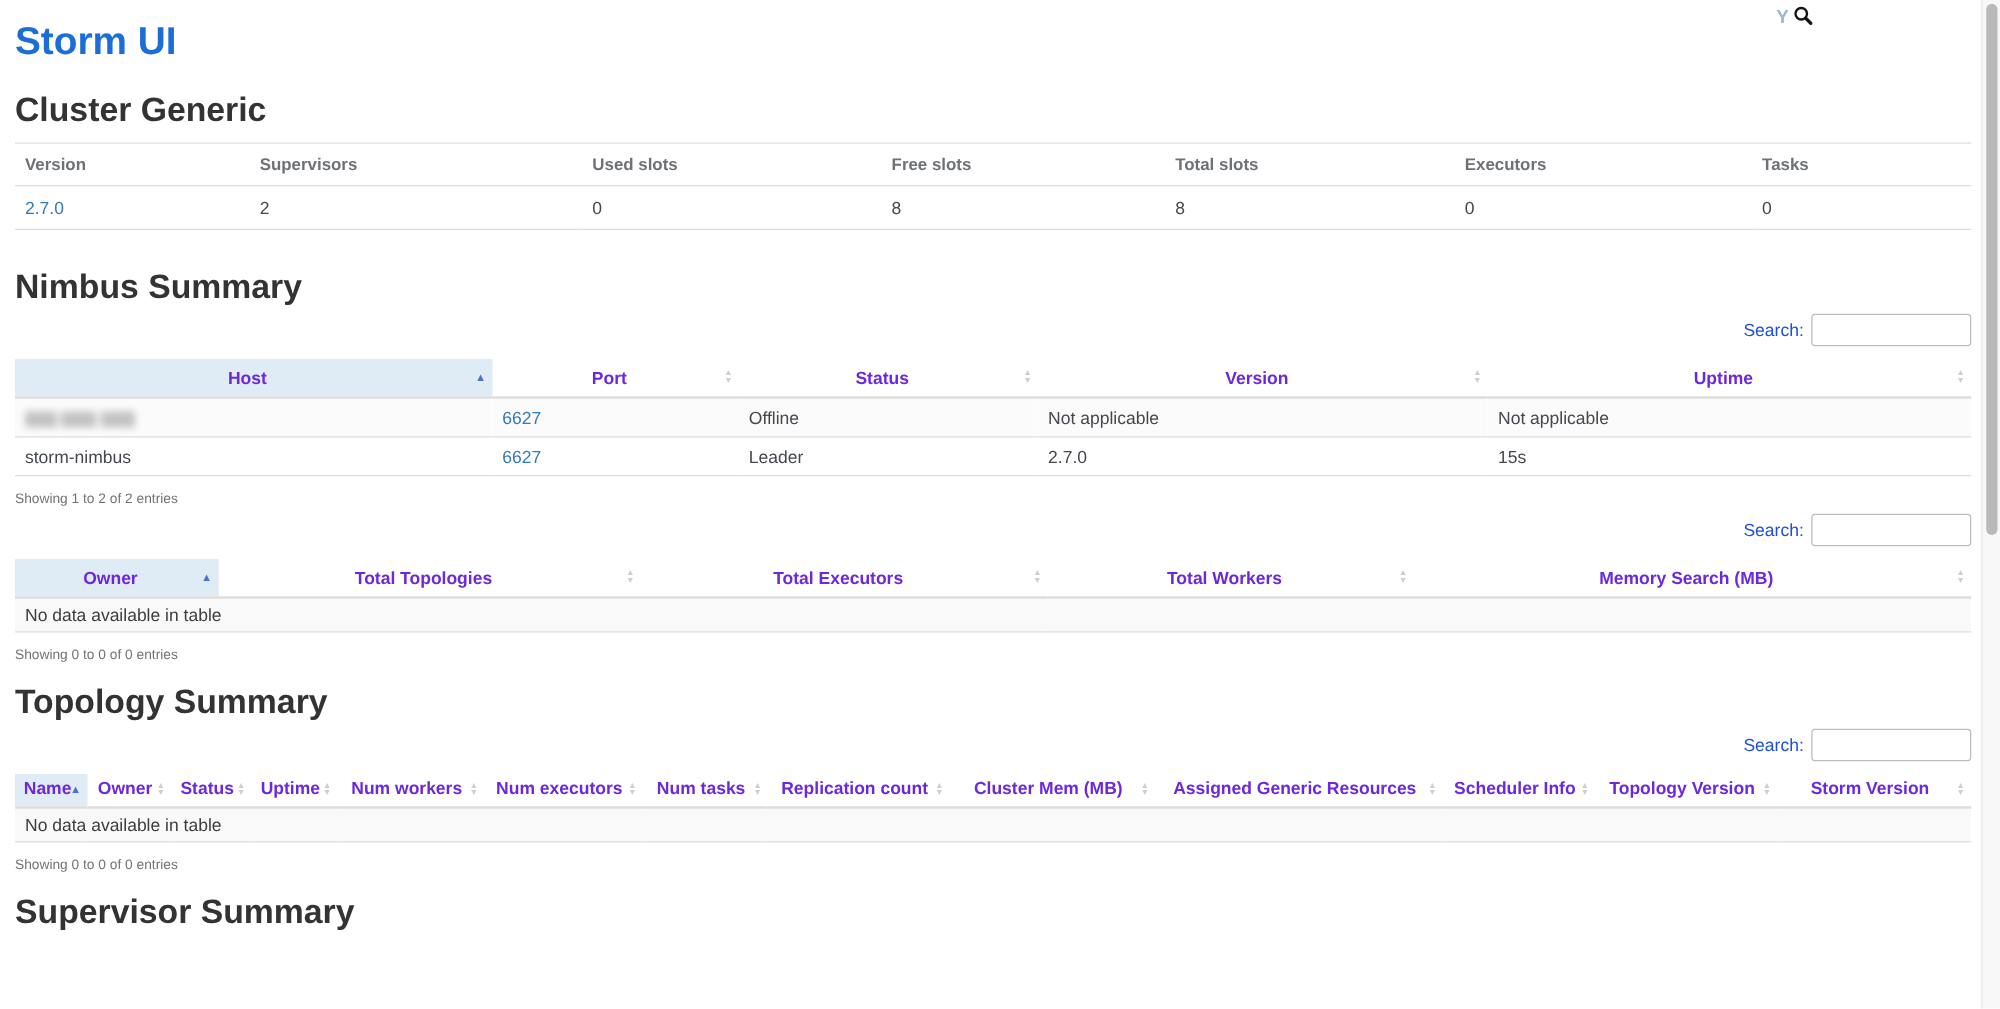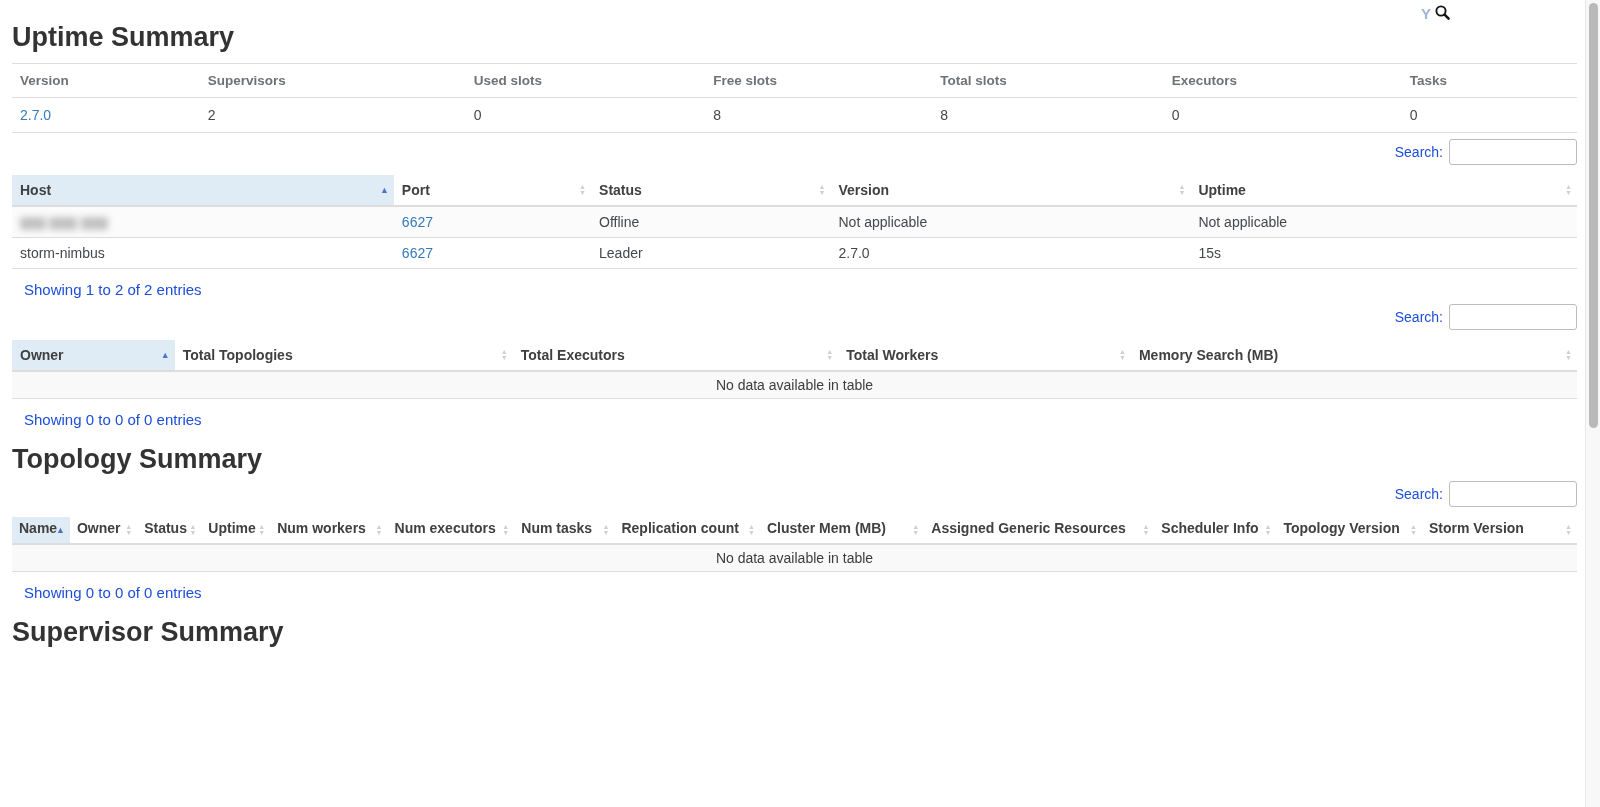--- a/index.html
+++ b/index.html
@@ -35,28 +35,28 @@
   .t-cluster { margin-top:10px; border-top:1px solid #ddd; }
   .t-cluster th { text-align:left; font-weight:bold; color:#6e7277; font-size:13.5px;
                   padding:9px 8px; border-bottom:1px solid #ddd; white-space:nowrap; }
   .t-cluster td { padding:9px 8px; border-bottom:1px solid #ddd; color:#44474d; }
   .t-cluster th:nth-child(1){width:12%} .t-cluster th:nth-child(2){width:17%}
   .t-cluster th:nth-child(3){width:15.3%} .t-cluster th:nth-child(4){width:14.5%}
   .t-cluster th:nth-child(5){width:14.8%} .t-cluster th:nth-child(6){width:15.2%}
   .t-cluster th:nth-child(7){width:11.2%}
 
   
-  .data-table th { position:relative; text-align:left; font-weight:bold; color:#404040;
+  .data-table th { position:relative; text-align:center; font-weight:bold; color:#6d28d9;
                    padding:7px 18px 7px 8px; border-bottom:2px solid #ddd; white-space:nowrap;
                    overflow:hidden; cursor:pointer; }
   .data-table th.sorted { background:#e0ecf5; }
   .data-table td { padding:7px 8px; border-bottom:1px solid #ddd; color:#44474d;
                    white-space:nowrap; overflow:hidden; }
   .data-table tr.striped td { background:#fbfbfb; }
-  .data-table td.empty { background:#f9f9f9; text-align:center; padding:5px 8px; color:#3d3d3d; }
+  .data-table td.empty { background:#f9f9f9; text-align:left; padding:5px 8px; color:#3d3d3d; }
 
   .sort-icon { position:absolute; right:5px; top:50%; transform:translateY(-50%);
                display:flex; flex-direction:column; align-items:center; }
   .sort-both::before { content:"▲"; font-size:7px; line-height:6px; color:#cfcfcf; }
   .sort-both::after  { content:"▼"; font-size:7px; line-height:6px; color:#cfcfcf; }
   .sort-asc::before  { content:"▲"; font-size:9px; line-height:9px; color:#4a74c9; }
 
   .t-nimbus th:nth-child(1){width:24.4%} .t-nimbus th:nth-child(2){width:12.6%}
   .t-nimbus th:nth-child(3){width:15.3%} .t-nimbus th:nth-child(4){width:23%}
   .t-nimbus th:nth-child(5){width:24.7%}
@@ -67,21 +67,21 @@
 
   .t-topology th { padding:3px 14px 7px 7px; }
   .t-topology th:nth-child(1){width:3.7%}  .t-topology th:nth-child(2){width:4.3%}
   .t-topology th:nth-child(3){width:4.1%}  .t-topology th:nth-child(4){width:4.4%}
   .t-topology th:nth-child(5){width:7.5%}  .t-topology th:nth-child(6){width:8.1%}
   .t-topology th:nth-child(7){width:6.4%}  .t-topology th:nth-child(8){width:9.3%}
   .t-topology th:nth-child(9){width:10.5%} .t-topology th:nth-child(10){width:14.7%}
   .t-topology th:nth-child(11){width:7.8%} .t-topology th:nth-child(12){width:9.3%}
   .t-topology th:nth-child(13){width:9.9%}
 
-  .dt-info { font-size:15px; color:#1d4ed8; margin-top:12px;margin-left:12px; }
+  .dt-info { font-size:11px; color:#737373; margin-top:12px; }
 
   .redacted-host { display:inline-block; width:88px; height:13px; border-radius:2px;
     vertical-align:middle; filter:blur(3px);
     background:linear-gradient(90deg,#c3c3c3 0 28%, #e9e9e9 28% 34%, #c3c3c3 34% 64%, #e9e9e9 64% 70%, #c3c3c3 70% 100%); }
 
   
   .scrollbar-track { position:absolute; top:0; right:0; width:15px; height:807px;
                      background:#f8f8f8; border-left:1px solid #e8e8e8; }
   .scrollbar-thumb { position:absolute; top:3px; left:3px; width:9px; height:425px;
                      border-radius:5px; background:#b9b9b9; }
@@ -94,22 +94,23 @@
   <span class="magnifier">
     <svg width="17" height="17" viewBox="0 0 17 17">
       <circle cx="7" cy="7" r="4.6" fill="none" stroke="#151515" stroke-width="1.9"></circle>
       <line x1="10.6" y1="10.6" x2="14.6" y2="14.6" stroke="#151515" stroke-width="2.6" stroke-linecap="round"></line>
     </svg>
   </span>
 </div>
 
 <div class="content">
 
-
-  <h2 class="section-heading" id="cluster-heading">Uptime Summary</h2>
+  <h1 class="brand">Storm UI</h1>
+
+  <h2 class="section-heading" id="cluster-heading">Cluster Generic</h2>
   <table class="t-cluster">
     <thead>
       <tr>
         <th>Version</th>
         <th>Supervisors</th>
         <th>Used slots</th>
         <th>Free slots</th>
         <th>Total slots</th>
         <th>Executors</th>
         <th>Tasks</th>
@@ -121,20 +122,21 @@
         <td>2</td>
         <td>0</td>
         <td>8</td>
         <td>8</td>
         <td>0</td>
         <td>0</td>
       </tr>
     </tbody>
   </table>
 
+  <h2 class="section-heading" id="nimbus-heading">Nimbus Summary</h2>
   <div class="dt-search">
     <label>Search:</label>
     <input type="text" value="" style="">
   </div>
   <table class="data-table t-nimbus">
     <thead>
       <tr>
         <th class="sorted">
           <span>Host</span>
           <span class="sort-icon sort-asc"></span>

